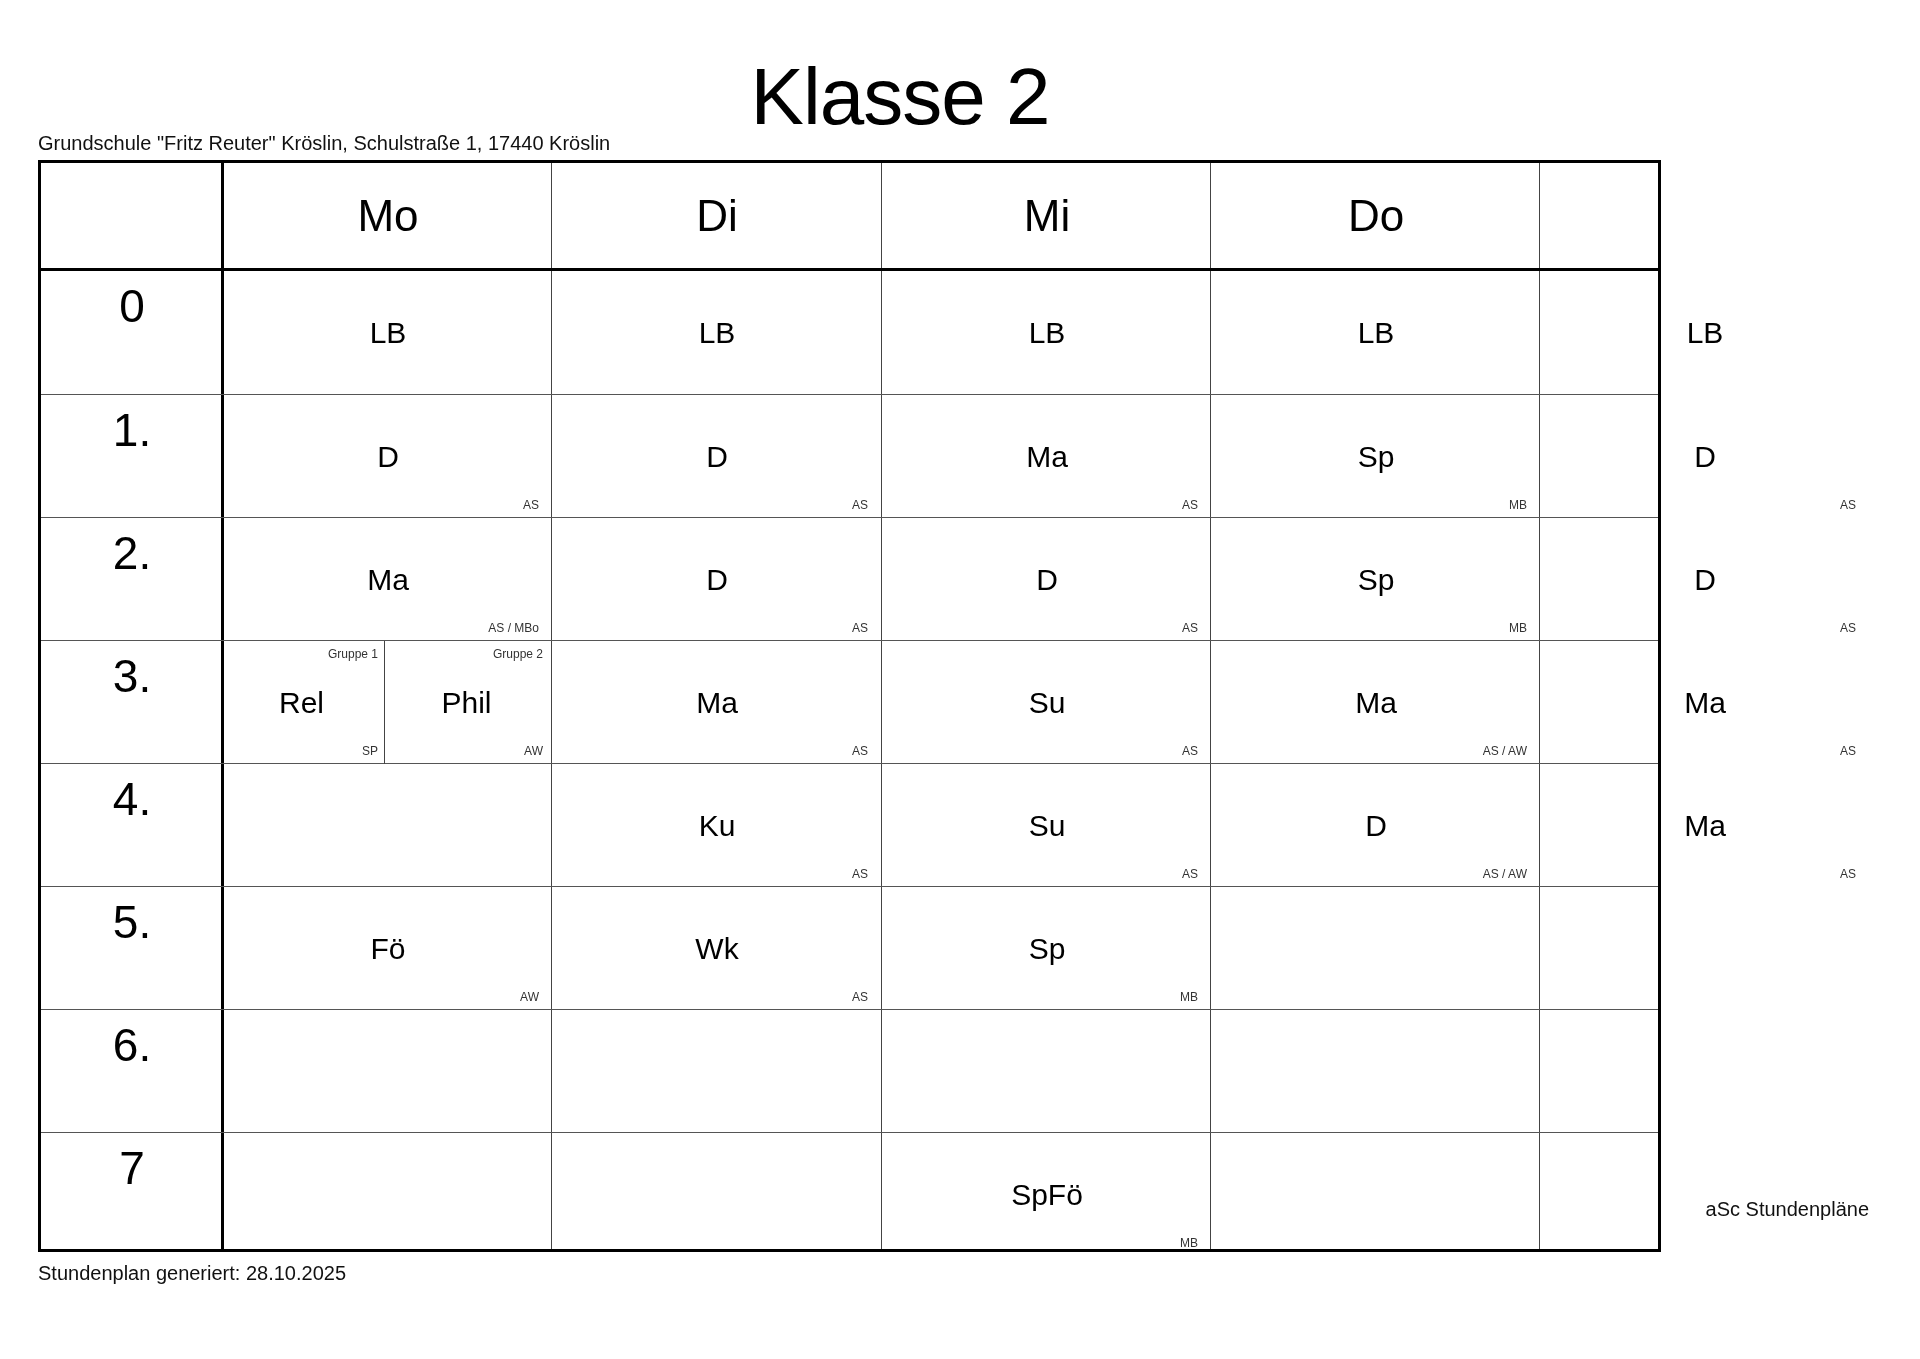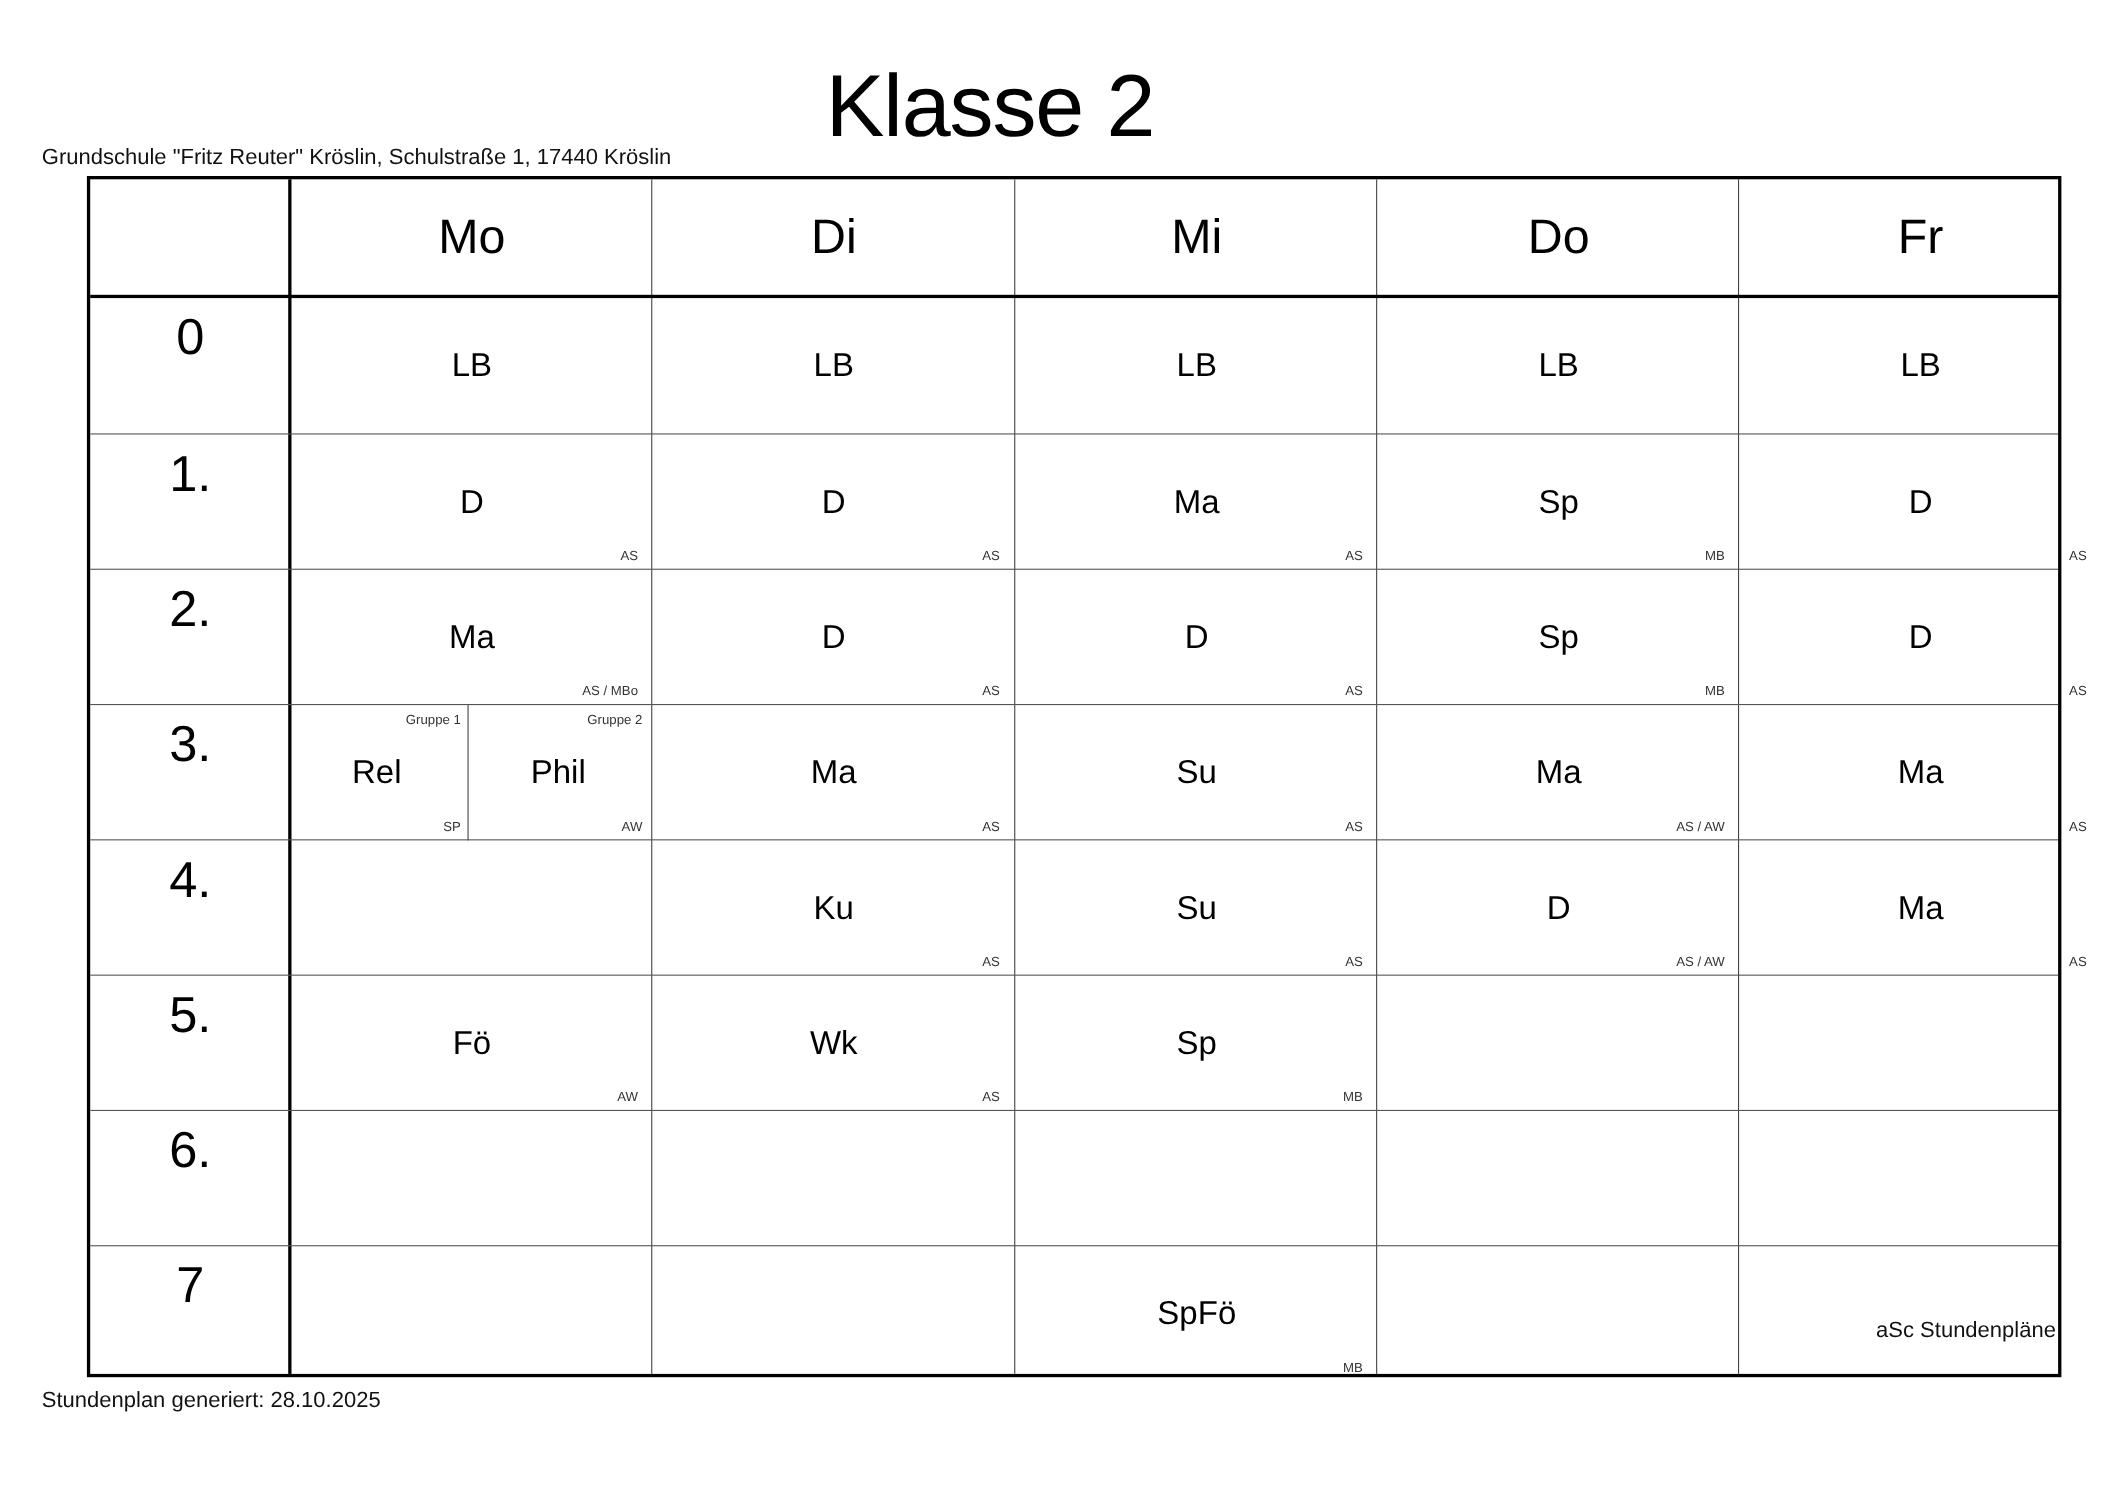--- a/index.html
+++ b/index.html
@@ -8,22 +8,22 @@
       font-family: "Liberation Sans", "DejaVu Sans", sans-serif; color: #000;
     }
     .title {
       position: absolute; left: 0; width: 1800px; top: 52px;
       text-align: center; font-size: 80px; line-height: 90px; letter-spacing: -1px;
     }
     .school {
       position: absolute; left: 38px; top: 131px; font-size: 20px; line-height: 24px; color: #111;
     }
     .timetable {
-      position: absolute; left: 38px; top: 160px; width: 1795px; height: 1092px;
-      box-sizing: border-box; border: 3px solid #000; margin-left: 41px;
+      position: absolute; left: 38px; top: 160px; width: 1623px; height: 1092px;
+      box-sizing: border-box; border: 3px solid #000;
     }
     .vline { position: absolute; top: 0; bottom: 0; width: 1px; background: #444; }
     .vline.thick { width: 3px; background: #000; }
     .hline { position: absolute; left: 0; right: 0; height: 1px; background: #555; }
     .hline.thick { height: 3px; background: #000; }
     .day-head {
       position: absolute; top: 0; height: 106px; width: 330px;
       display: flex; align-items: center; justify-content: center; font-size: 44px;
     }
     .period-label {
@@ -74,21 +74,20 @@
   <div class="hline" style="top:477px"></div>
   <div class="hline" style="top:600px"></div>
   <div class="hline" style="top:723px"></div>
   <div class="hline" style="top:846px"></div>
   <div class="hline" style="top:969px"></div>
 
   <div class="day-head" style="left:182px">Mo</div>
   <div class="day-head" style="left:511px">Di</div>
   <div class="day-head" style="left:841px">Mi</div>
   <div class="day-head" style="left:1170px">Do</div>
-  <div class="day-head" style="left:1499px">Fr</div>
 
   <div class="period-label" style="top:108px">0</div>
   <div class="period-label" style="top:232px">1.</div>
   <div class="period-label" style="top:355px">2.</div>
   <div class="period-label" style="top:478px">3.</div>
   <div class="period-label" style="top:601px">4.</div>
   <div class="period-label" style="top:724px">5.</div>
   <div class="period-label" style="top:847px">6.</div>
   <div class="period-label" style="top:970px">7</div>
 

